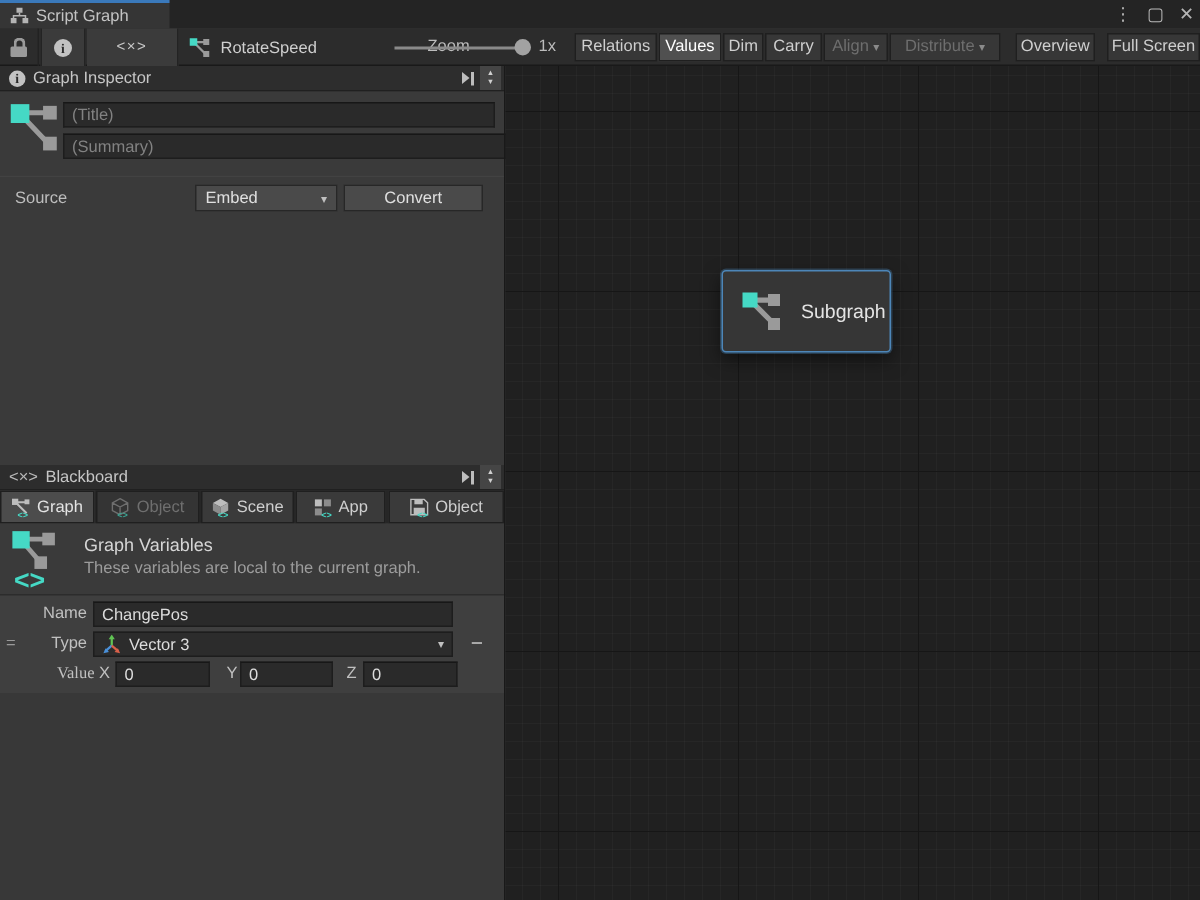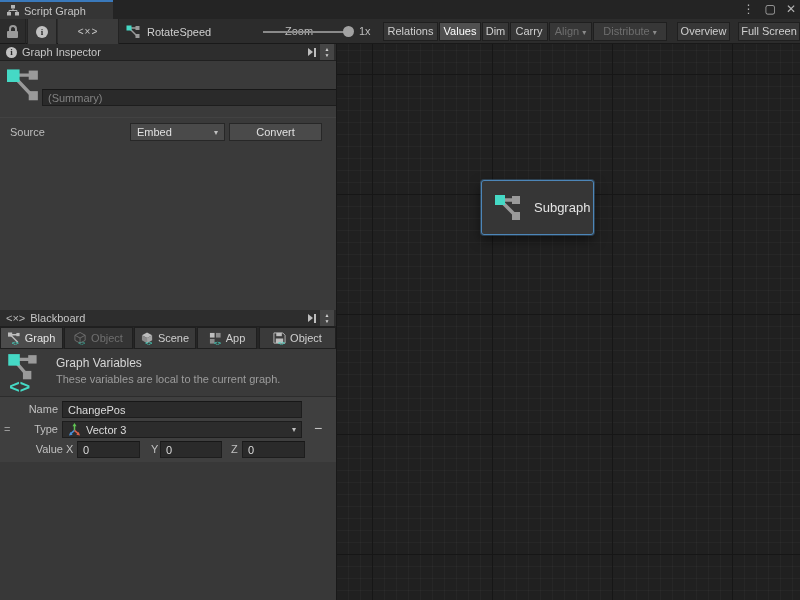--- a/index.html
+++ b/index.html
@@ -91,21 +91,21 @@
   .t0{left:0;width:63px} .t1{left:64px;width:69px} .t2{left:134px;width:62px} .t3{left:197px;width:60px} .t4{left:259px;width:77px}
   .vars-intro { position:absolute; left:0; top:349px; width:336px; height:47px; background:#3a3a3a; }
   .vars-icon { position:absolute; left:8px; top:3px; }
   .vars-title { position:absolute; left:56px; top:7px; font-size:12px; color:#d6d6d6; }
   .vars-sub { position:absolute; left:56px; top:24px; color:#9c9c9c; }
   
   .var-card { position:absolute; left:0; top:396px; width:388px; height:66px; background:#3f3f3f; border-top:1px solid #2c2c2c; }
   .var-label { position:absolute; width:40px; text-align:right; color:#c0c0c0; line-height:17px; }
   .vl-name { left:18px; top:4px; }
   .vl-type { left:18px; top:24px; }
-  .vl-value { left:18px; top:44px; width:45px; }
+  .vl-value { left:18px; top:44px; width:45px;font-family:Liberation Serif, serif; }
   .handle { position:absolute; left:4px; top:24px; color:#9a9a9a; line-height:17px; }
   .f-name { position:absolute; left:62px; top:4px; width:240px; }
   .type-dd {
     position:absolute; left:62px; top:24px; width:240px; height:17px; background:#2c2c2c;
     border:1px solid #1d1d1d; display:flex; align-items:center; gap:5px; padding:0 5px; color:#dcdcdc;
   }
   .btn-remove { position:absolute; left:308px; top:22px; width:20px; height:19px; color:#c8c8c8; font-size:14px; text-align:center; line-height:19px; }
   .axis-label { position:absolute; top:44px; color:#c0c0c0; line-height:17px; }
   .ax-x{left:66px} .ax-y{left:151px} .ax-z{left:231px}
   .f-x { position:absolute; left:77px; top:44px; width:63px; }
@@ -212,20 +212,21 @@
       </span>
     </div>
   </div>
   <div class="inspector-body">
     <svg class="insp-icon" width="32" height="38" viewBox="0 0 28 33">
       <path d="M5 7 L22 7 M5 7 L22 25" stroke="#9a9a9a" stroke-width="3" fill="none"></path>
       <rect x="0" y="2" width="11" height="11" fill="#45d9c5"></rect>
       <rect x="19" y="3" width="8" height="8" fill="#9a9a9a"></rect>
       <rect x="19" y="21" width="8" height="8" fill="#9a9a9a"></rect>
     </svg>
+    <input class="field f-title" placeholder="(Title)" style="">
     <input class="field f-summary" placeholder="(Summary)" style="">
     <div class="insp-sep"></div>
     <span class="src-label">Source</span>
     <div class="dropdown dd-embed">
       <span>Embed</span>
       <span class="dd-caret">▾</span>
     </div>
     <div class="btn-convert">Convert</div>
   </div>
 

